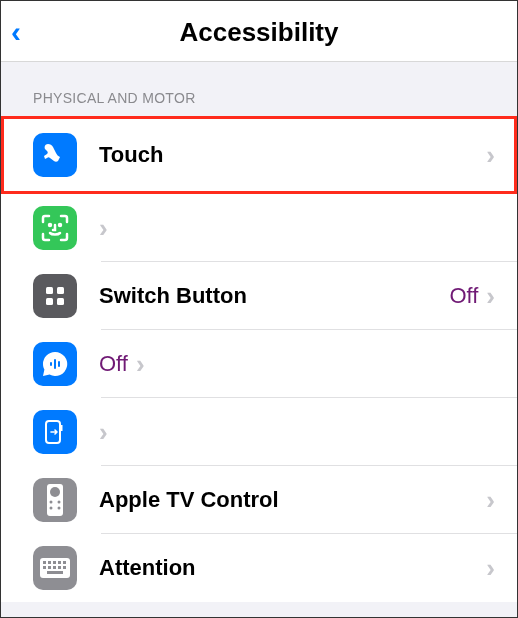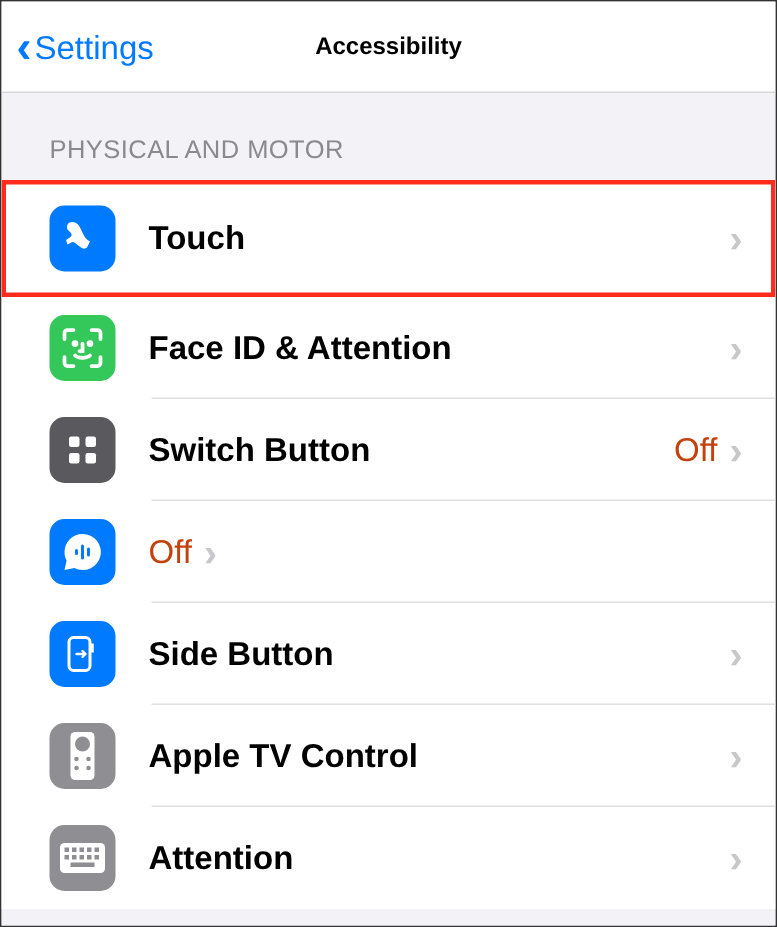--- a/index.html
+++ b/index.html
@@ -30,32 +30,32 @@
     .back-chevron {
       font-size: 30px;
       font-weight: 600;
       margin-right: 2px;
       line-height: 1;
     }
     .page-title {
       position: absolute;
       left: 50%;
       transform: translateX(-50%);
-      font-size: 16px;
+      font-size: 26px;
       font-weight: 700;
       color: #000;
     }
     .content {
       background: #f2f2f7;
       padding-top: 20px;
       height: calc(100% - 60px);
     }
     .section-header {
       color: #8a8a8e;
-      font-size: 17px;
+      font-size: 14px;
       padding: 8px 32px 10px 32px;
       letter-spacing: 0.3px;
     }
     .list {
       background: #fff;
     }
     .row {
       display: flex;
       align-items: center;
       padding: 12px 22px 12px 32px;
@@ -91,37 +91,36 @@
     .icon-darkgray { background: #5a5a5e; }
     .icon-gray { background: #8e8e93; }
     .row-label {
       font-size: 22px;
       font-weight: 600;
       color: #000;
       flex: 1;
     }
     .row-value {
       font-size: 22px;
-      color: #c2410c;
+      color: #701a75;
       margin-right: 8px;
     }
     .chevron {
       color: #c7c7cc;
       font-size: 26px;
       font-weight: 600;
     }
     svg { display: block; }
   </style>
 </head>
 <body>
 
 <div class="header">
   <div class="back-btn">
     <span class="back-chevron">‹</span>
-    <span>Settings</span>
   </div>
   <div class="page-title">Accessibility</div>
 </div>
 
 <div class="content">
   <div class="section-header">PHYSICAL AND MOTOR</div>
   <div class="list">
 
     <div class="row highlighted">
       <div class="icon-box icon-blue">
@@ -137,21 +136,20 @@
       <div class="icon-box icon-green">
         <svg width="30" height="30" viewBox="0 0 30 30">
             <g stroke="#fff" stroke-width="2.5" fill="none" stroke-linecap="round">
               <path d="M3 9V5a2 2 0 012-2h4M27 9V5a2 2 0 00-2-2h-4M3 21v4a2 2 0 002 2h4M27 21v4a2 2 0 01-2 2h-4"></path>
               <circle cx="10" cy="12" r="1" fill="#fff"></circle>
               <circle cx="20" cy="12" r="1" fill="#fff"></circle>
               <path d="M15 12v5h-2M10 20c2 2 8 2 10 0"></path>
             </g>
           </svg>
       </div>
-      <span class="row-label">Face ID &amp; Attention</span>
       <span class="chevron">›</span>
     </div>
 
     <div class="row">
       <div class="icon-box icon-darkgray">
         <svg width="26" height="26" viewBox="0 0 26 26">
             <g fill="#fff">
               <rect x="4" y="4" width="7" height="7" rx="1.5"></rect>
               <rect x="15" y="4" width="7" height="7" rx="1.5"></rect>
               <rect x="4" y="15" width="7" height="7" rx="1.5"></rect>
@@ -180,21 +178,20 @@
     </div>
 
     <div class="row">
       <div class="icon-box icon-blue">
         <svg width="28" height="28" viewBox="0 0 28 28">
             <rect x="5" y="3" width="14" height="22" rx="3" fill="none" stroke="#fff" stroke-width="2"></rect>
             <rect x="19" y="7" width="2.5" height="6" fill="#fff"></rect>
             <path d="M10 14h6m0 0l-2-2m2 2l-2 2" stroke="#fff" stroke-width="1.6" fill="none" stroke-linecap="round"></path>
           </svg>
       </div>
-      <span class="row-label">Side Button</span>
       <span class="chevron">›</span>
     </div>
 
     <div class="row">
       <div class="icon-box icon-gray">
         <svg width="20" height="34" viewBox="0 0 20 34">
             <rect x="2" y="1" width="16" height="32" rx="3" fill="#fff"></rect>
             <circle cx="10" cy="9" r="5" fill="#8e8e93"></circle>
             <circle cx="6" cy="19" r="1.5" fill="#8e8e93"></circle>
             <circle cx="14" cy="19" r="1.5" fill="#8e8e93"></circle>

